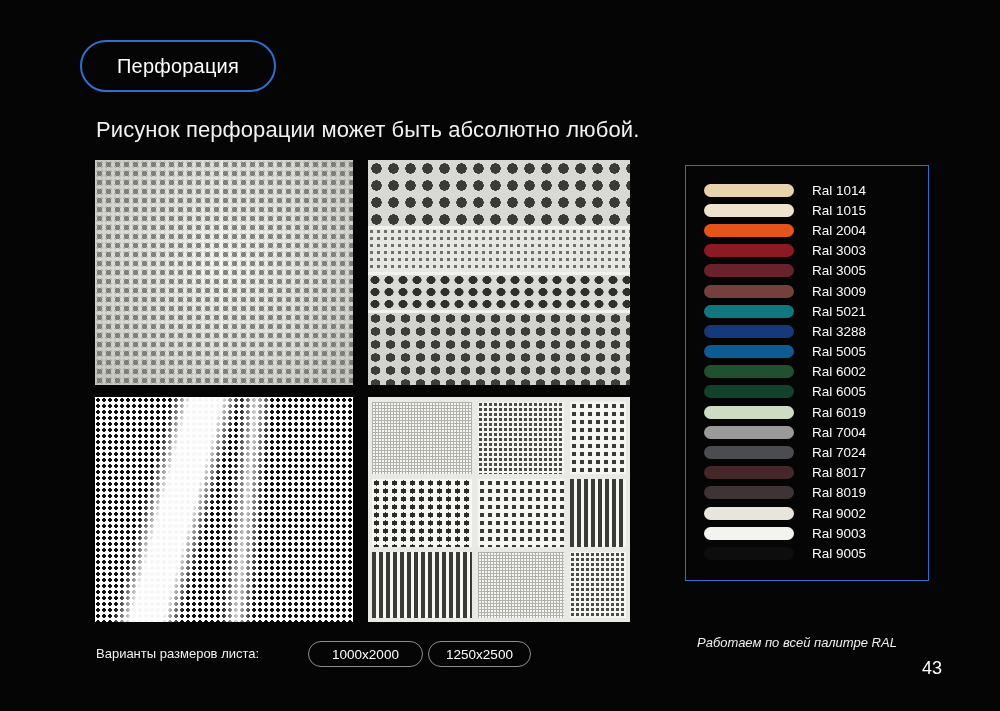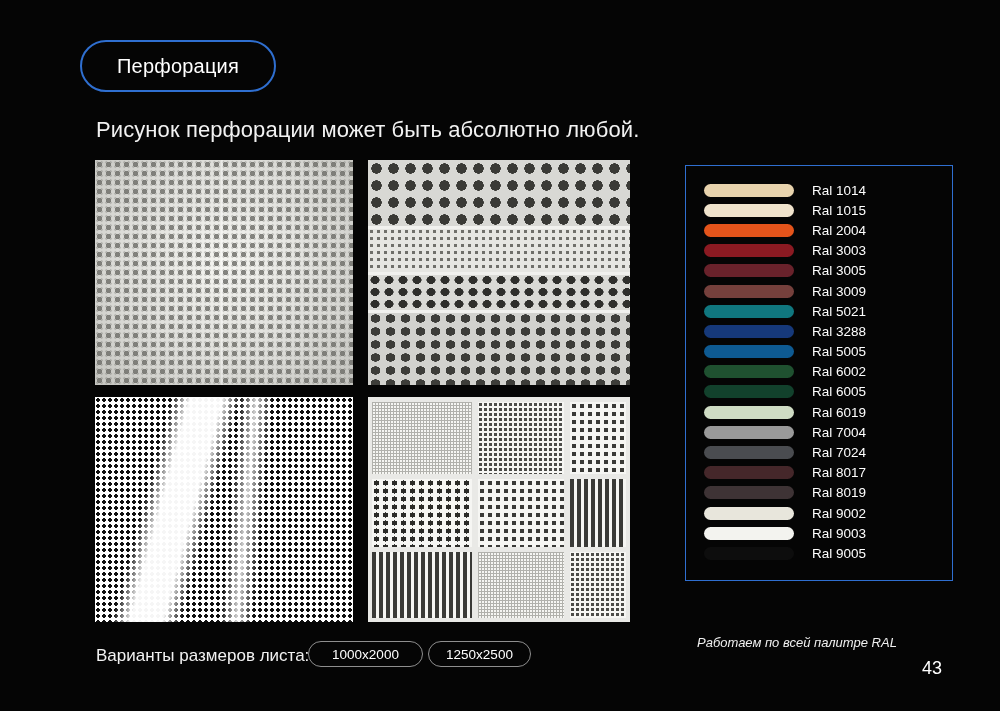--- a/index.html
+++ b/index.html
@@ -126,21 +126,21 @@
   .pat-fine  { background-image: radial-gradient(#4c4c48 40%, transparent 42%); background-size:5px 5px;}
   .pat-med   { background-image: radial-gradient(#3a3a37 42%, transparent 44%); background-size:8px 8px;}
   .pat-hex   { background-image: radial-gradient(#2b2b28 44%, transparent 46%); background-size:9px 8px;}
   .pat-slot  { background-image: linear-gradient(90deg,#3a3a37 58%, transparent 60%); background-size:7px 6px;}
 
   
   .sizes-label {
     position: absolute;
     left: 96px;
     top: 646px;
-    font-size: 17px;
+    font-size: 13px;
     color: #f2f2f2;
   }
   .size-pill {
     position: absolute;
     top: 641px;
     height: 26px;
     border: 1px solid #8e8e8e;
     border-radius: 13px;
     display: flex;
     align-items: center;
@@ -151,21 +151,21 @@
   }
   .sp1 { left: 308px; width: 115px; }
   .sp2 { left: 428px; width: 103px; }
   .sp3 { left: 538px; width: 110px; }
 
   
   .ral-panel {
     position: absolute;
     left: 685px;
     top: 165px;
-    width: 268px;
+    width: 244px;
     height: 416px;
     border: 1px solid #2f6fd0;
     box-sizing: border-box;
   }
   .ral-list {
     position: absolute;
     left: 18px;
     top: 14px;
   }
   .ral-row {

